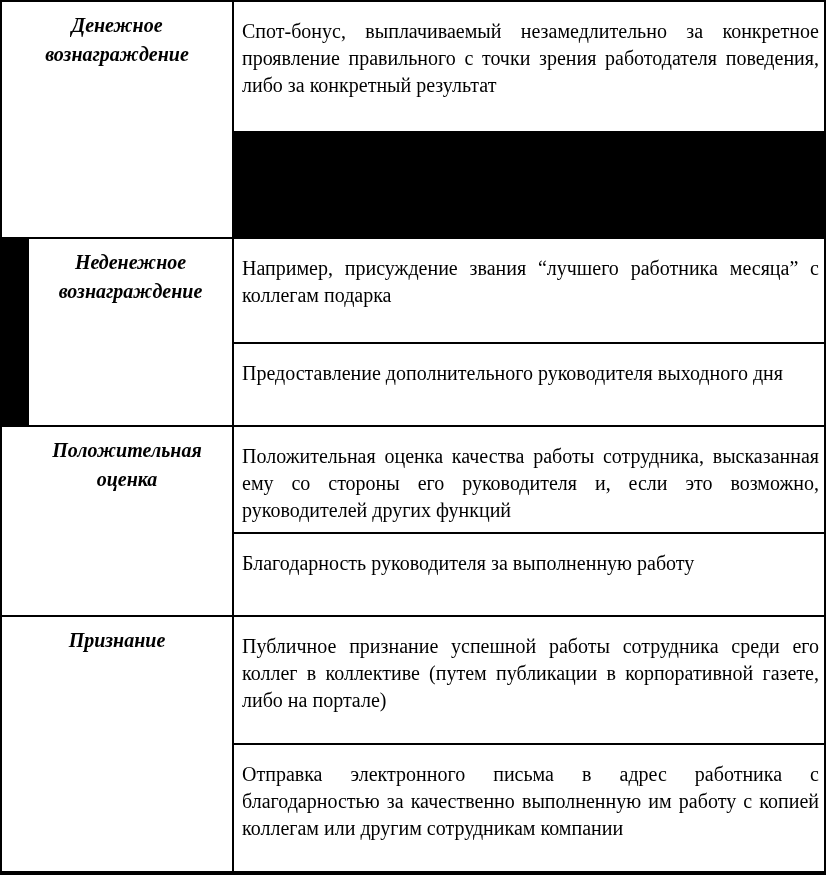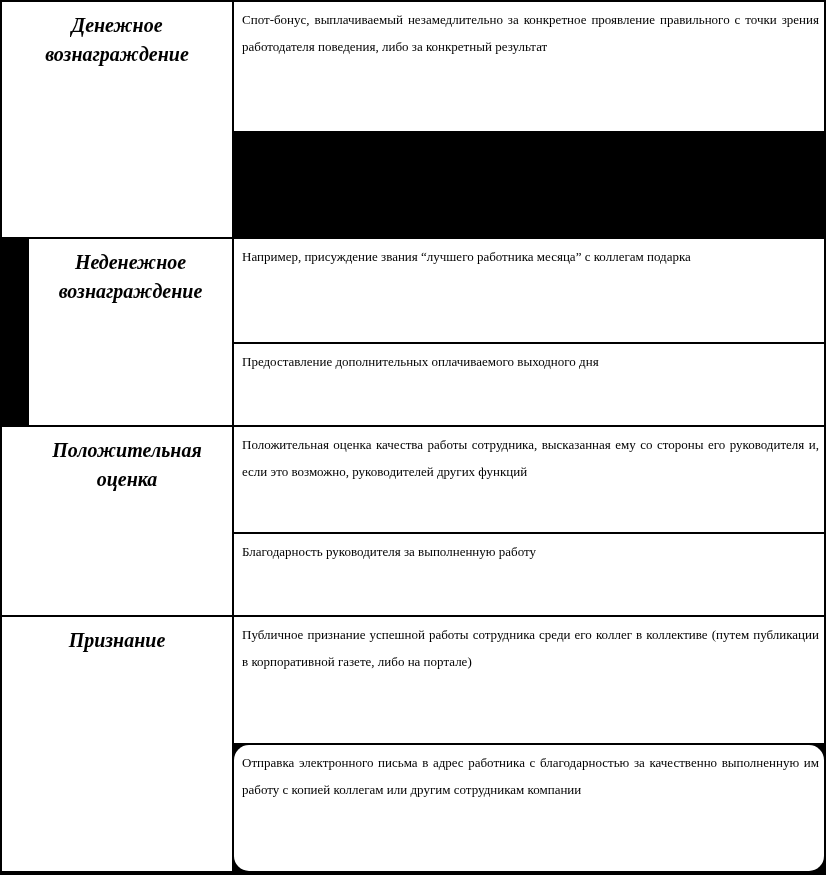--- a/index.html
+++ b/index.html
@@ -38,28 +38,28 @@
     font-style: italic;
     font-size: 20px;
     line-height: 29px;
   }
   .cat-1 { grid-row: 1 / 3; }
   .cat-2 { grid-row: 3 / 5; margin-left: 27px; }
   .cat-3 { grid-row: 5 / 7; padding-left: 28px; }
   .cat-4 { grid-row: 7 / 9; }
   .item-cell {
     grid-column: 2;
-    padding: 4px 5px 0 8px;
-    font-size: 13px;
+    padding: 16px 5px 0 8px;
+    font-size: 20px;
     line-height: 27px;
     text-align: justify;
     font-family: Liberation Serif, serif;
   }
   .r1 { grid-row: 1; } .r2 { grid-row: 2; } .r3 { grid-row: 3; } .r4 { grid-row: 4; }
-  .r5 { grid-row: 5; } .r6 { grid-row: 6; } .r7 { grid-row: 7; } .r8 { grid-row: 8; border-radius: 15px; }
+  .r5 { grid-row: 5; } .r6 { grid-row: 6; } .r7 { grid-row: 7; } .r8 { grid-row: 8; }
 </style>
 </head>
 <body>
 
 <div class="page">
   <div class="doc-table">
 
     <div class="cell cat-cell cat-1">
       <span>Денежное вознаграждение</span>
     </div>
@@ -67,21 +67,21 @@
       <span>Спот-бонус, выплачиваемый незамедлительно за конкретное проявление правильного с точки зрения работодателя поведения, либо за конкретный результат</span>
     </div>
 
     <div class="cell cat-cell cat-2">
       <span>Неденежное вознаграждение</span>
     </div>
     <div class="cell item-cell r3">
       <span>Например, присуждение звания “лучшего работника месяца” с коллегам подарка</span>
     </div>
     <div class="cell item-cell r4">
-      <span>Предоставление дополнительных оплачиваемого выходного дня</span>
+      <span>Предоставление дополнительного руководителя выходного дня</span>
     </div>
 
     <div class="cell cat-cell cat-3">
       <span>Положительная оценка</span>
     </div>
     <div class="cell item-cell r5">
       <span>Положительная оценка качества работы сотрудника, высказанная ему со стороны его руководителя и, если это возможно, руководителей других функций</span>
     </div>
     <div class="cell item-cell r6">
       <span>Благодарность руководителя за выполненную работу</span>

